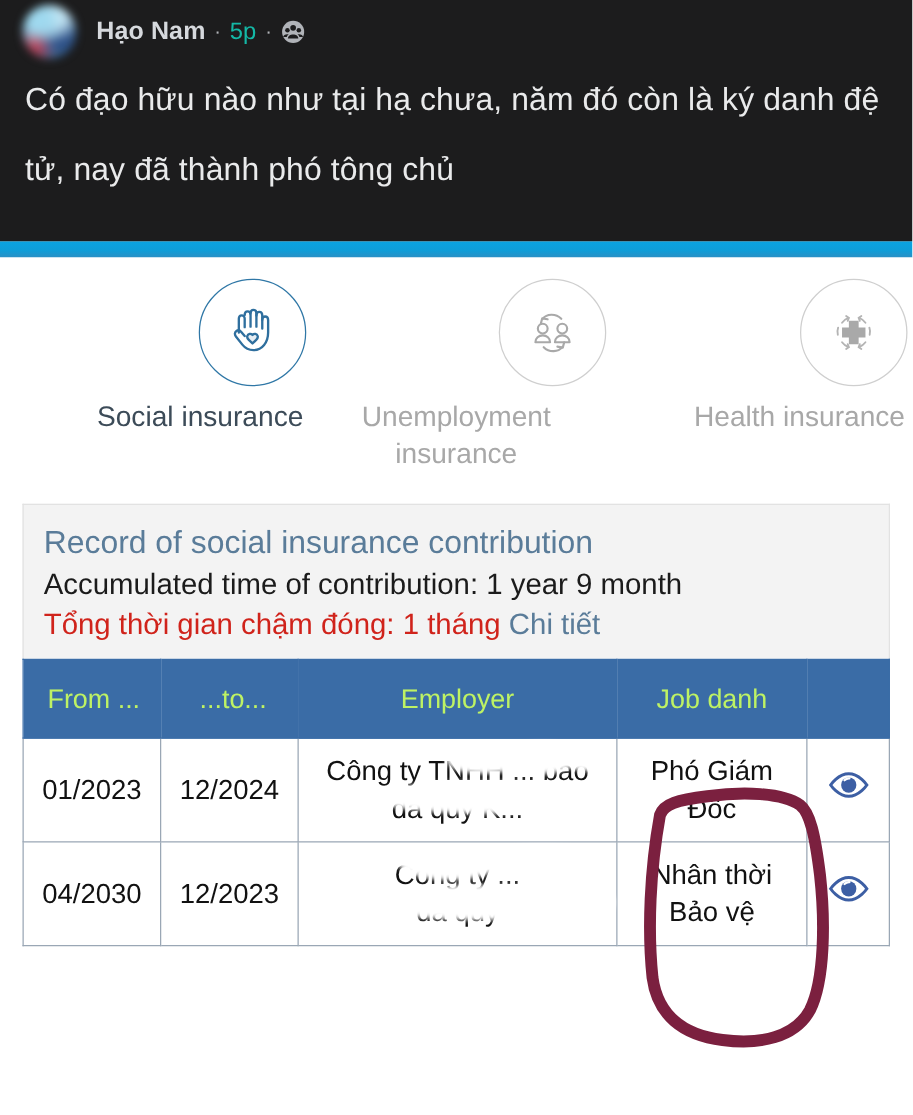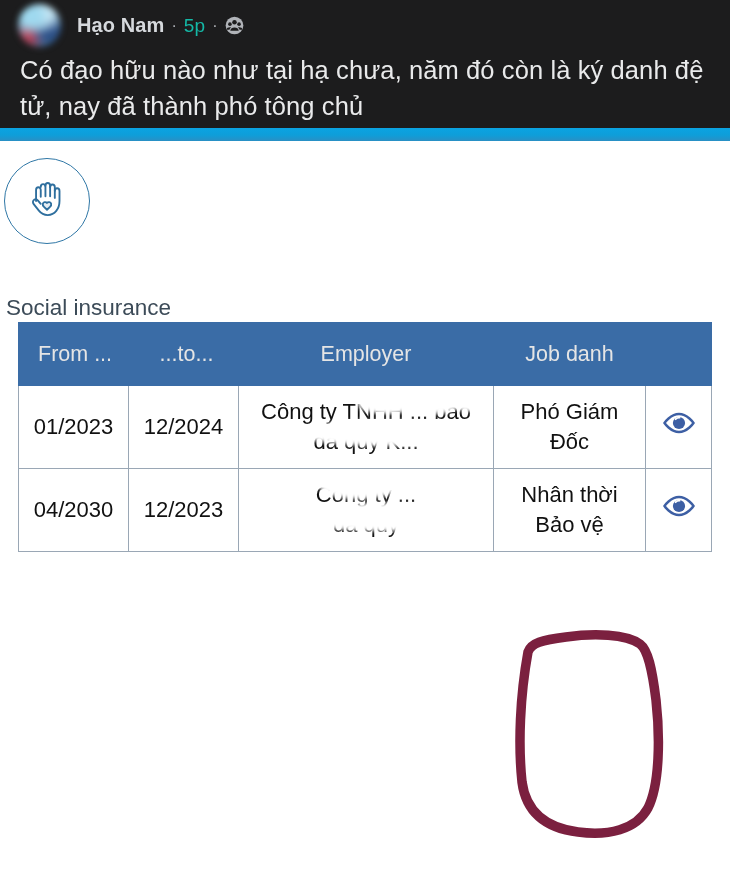--- a/index.html
+++ b/index.html
@@ -10,21 +10,21 @@
     font-family: "Liberation Sans", sans-serif;
     overflow: hidden;
   }
 
   #page { position: relative; width: 730px; height: 892px; background:#fff; }
 
   
   .post-block {
     background: #1c1c1d;
     width: 730px;
-    height: 128px;
+    height: 193px;
     position: relative;
     padding: 0;
   }
   .post-meta {
     display: flex;
     align-items: center;
     padding: 5px 0 0 18px;
     height: 46px;
   }
   .avatar {
@@ -49,21 +49,21 @@
     letter-spacing: .1px;
   }
   .post-name { color:#d6d9dd; font-weight: 700; font-size: 20px; }
   .dot-sep { color:#b0b3b8; font-size:16px; }
   .post-time { color:#14b8a6; font-size:19px; }
   .audience-icon { display:inline-block; width:19px; height:19px; line-height:19px; }
 
   .post-text {
     color: #e9eaeb;
     font-size: 25.5px;
-    line-height: 36px;
+    line-height: 56px;
     padding: 6px 20px 0 20px;
     font-weight: 400;
     letter-spacing: .1px;
   }
 
   .blue-bar {
     width: 730px;
     height: 13px;
     background: linear-gradient(180deg, #0aa3e2 0%, #0e9ed9 55%, #2a8fc4 100%);
   }
@@ -71,24 +71,23 @@
   
   .icon-strip {
     display: flex;
     padding: 17px 4px 0 4px;
     background: #fff;
   }
   .icon-item {
     flex: 1 1 0;
     display: flex;
     flex-direction: column;
-    align-items: flex-start;
+    align-items: flex-end;
     text-align: center;
     min-width: 0;
-    gap: 39px;
   }
   .icon-circle {
     width: 86px; height: 86px;
     border-radius: 50%;
     border: 1.6px solid #cfcfcf;
     display: flex; align-items: center; justify-content: center;
     background: #fff;
   }
   .icon-circle.active { border-color: #2f77a6; }
   .icon-label {
@@ -131,21 +130,21 @@
   
   .si-table-wrap { margin: 0 18px; position: relative; }
   table.si-table {
     width: 100%;
     border-collapse: collapse;
     table-layout: fixed;
     background: #fff;
   }
   table.si-table th {
     background: #3a6ca6;
-    color: #e5e5e5;
+    color: #bef264;
     font-weight: 400;
     font-size: 21.5px;
     height: 63px;
     border: 1px solid #3a6ca6;
     text-align: center;
     padding: 0 4px;
   }
   table.si-table th.th-from { text-align: left; padding-left: 19px; }
   table.si-table th.th-to   { text-align: center; padding-left: 10px; }
   table.si-table td {
@@ -222,25 +221,68 @@
           <path d="M30 12.5c0-2.2 1.4-3.6 3-3.6s3 1.4 3 3.6V26"></path>
           <path d="M36 14.5c0-2.2 1.4-3.6 3-3.6s3 1.4 3 3.6V28"></path>
           <path d="M42 19c0-2.2 1.3-3.4 2.9-3.4S48 17 48 19.2V32c0 10-6 18-15 18-5 0-8.8-2.3-11.4-5.6L15 36c-1.6-2-1.2-4.3.5-5.5 1.6-1.2 3.6-.8 5 .9l3.5 4.2"></path>
           <path d="M24 26.5V18c0-2.2-1.4-3.6-3-3.6S18 15.8 18 18v14"></path>
           <path d="M32 34.5c-1.6-1.8-4.6-1.3-5.3 1.1-.45 1.55.35 2.9 1.5 4l3.8 3.6 3.8-3.6c1.15-1.1 1.95-2.45 1.5-4-.7-2.4-3.7-2.9-5.3-1.1z" fill="#2f6f9e" fill-opacity=".12"></path>
         </svg>
       </div>
       <div class="icon-label">Social insurance</div>
     </div>
 
-
-
+    <div class="icon-item">
+      <div class="icon-circle">
+        <svg width="50" height="50" viewBox="0 0 64 64" fill="none" stroke="#a9a9a9" stroke-width="2.2" stroke-linecap="round" stroke-linejoin="round">
+          <circle cx="22" cy="28" r="5"></circle>
+          <path d="M14.5 42c0-4.2 3.4-7 7.5-7s7.5 2.8 7.5 7z"></path>
+          <circle cx="42" cy="28" r="5"></circle>
+          <path d="M34.5 42c0-4.2 3.4-7 7.5-7s7.5 2.8 7.5 7z"></path>
+          <path d="M22 18c4-5 13-6 19 0"></path>
+          <path d="M20 23l1.5-5.5 5.5 1"></path>
+          <path d="M42 47c-4 5-13 6-19 0"></path>
+          <path d="M44 42l-1.5 5.5-5.5-1"></path>
+        </svg>
+      </div>
+      <div class="icon-label">Unemployment insurance</div>
+    </div>
+
+
+    <div class="icon-item">
+      <div class="icon-circle">
+        <svg width="50" height="50" viewBox="0 0 64 64">
+          <path d="M27 20h10v7h7v10h-7v7H27v-7h-7V27h7z" fill="#a9a9a9"></path>
+          <g fill="none" stroke="#b4b4b4" stroke-width="1.9" stroke-linecap="round">
+            <path d="M20 22c1.7-2.3 4-4 6.6-5"></path>
+            <path d="M24.2 15.2l2.8 1.9-1.2 3"></path>
+            <path d="M44 22c-1.7-2.3-4-4-6.6-5"></path>
+            <path d="M39.8 15.2l-2.8 1.9 1.2 3"></path>
+            <path d="M20 42c1.7 2.3 4 4 6.6 5"></path>
+            <path d="M24.2 48.8l2.8-1.9-1.2-3"></path>
+            <path d="M44 42c-1.7 2.3-4 4-6.6 5"></path>
+            <path d="M39.8 48.8l-2.8-1.9 1.2-3"></path>
+            <path d="M16 27c-.8 2.3-.9 5-.3 7.4"></path>
+            <path d="M48 27c.8 2.3.9 5 .3 7.4"></path>
+          </g>
+        </svg>
+      </div>
+      <div class="icon-label">Health insurance</div>
+    </div>
 
   </div>
 
+  <div class="record-panel">
+    <div class="record-title">Record of social insurance contribution</div>
+    <div class="record-accum">Accumulated time of contribution: 1 year 9 month</div>
+    <div class="record-late">
+      <span>Tổng thời gian chậm đóng: 1 tháng</span>
+      <span class="detail-link">Chi tiết</span>
+    </div>
+  </div>
 
   <div class="si-table-wrap">
     <table class="si-table">
       <colgroup>
         <col class="col-from">
           <col class="col-to">
           <col class="col-emp">
           <col class="col-job">
           <col class="col-eye">
       </colgroup>

